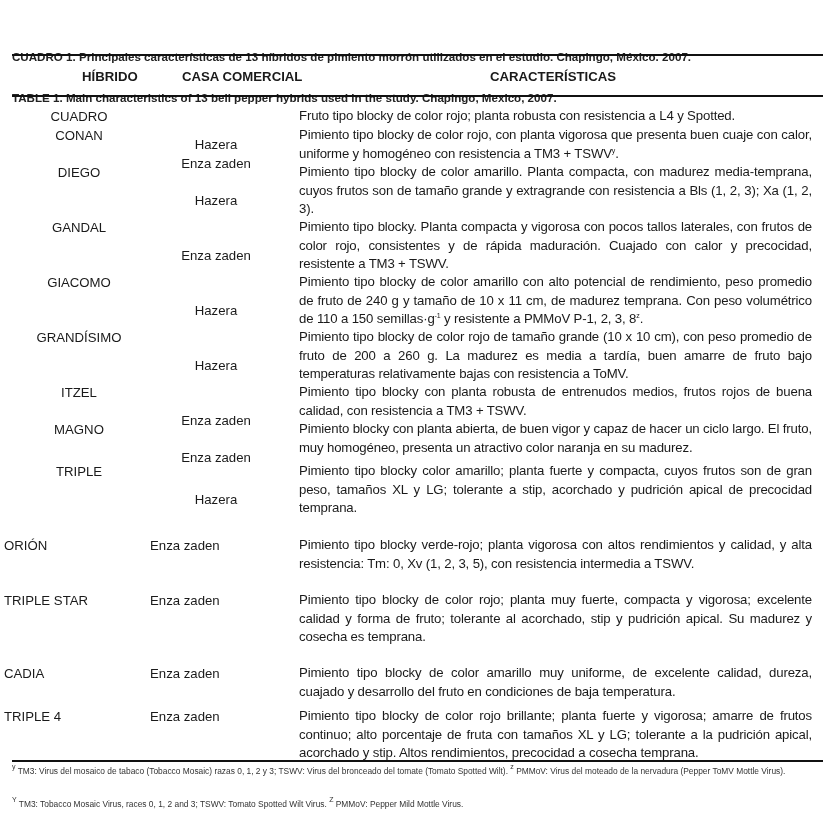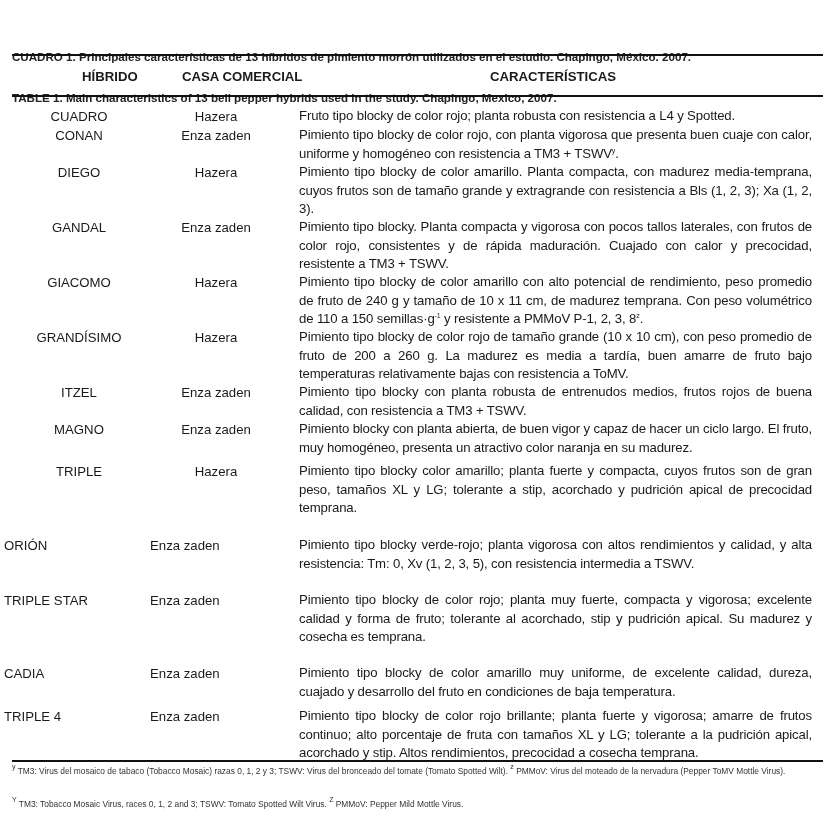--- a/index.html
+++ b/index.html
@@ -20,21 +20,21 @@
     .th {
       position: absolute; top: 69px; font-size: 13.2px; font-weight: bold;
       white-space: nowrap; color: #1a1a1a;
     }
     #th-hibrido { left: 49px; margin-left: 33px; }
     #th-casa { left: 154px; margin-left: 28px; }
     #th-car { left: 490px; }
     .row { position: absolute; left: 0; width: 840px; }
     .name, .casa { position: absolute; top: 0; font-size: 13.2px; white-space: nowrap; line-height: 19px; }
     .name.c { left: 20px; width: 118px; text-align: center; }
-    .casa.c { left: 154px; width: 124px; text-align: center; }
+    .casa.c { left: 154px; width: 124px; text-align: center; margin-top: 28px; }
     .name.l { left: 4px; }
     .casa.l { left: 150px; }
     .desc {
       position: absolute; top: 0; left: 299px; width: 513px; font-size: 13.2px;
       line-height: 18.6px; text-align: justify; letter-spacing: -0.15px;
     }
     sup { font-size: 7px; line-height: 0; vertical-align: 5px; }
     .foot {
       position: absolute; left: 12px; width: 815px; font-size: 8.4px; color: #333; line-height: 11px;
     }

